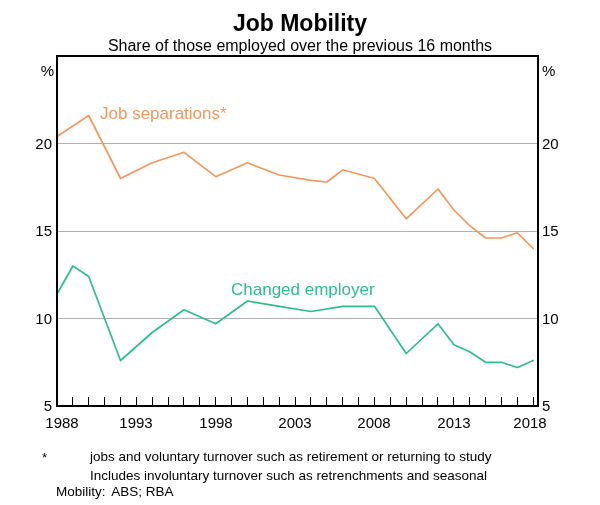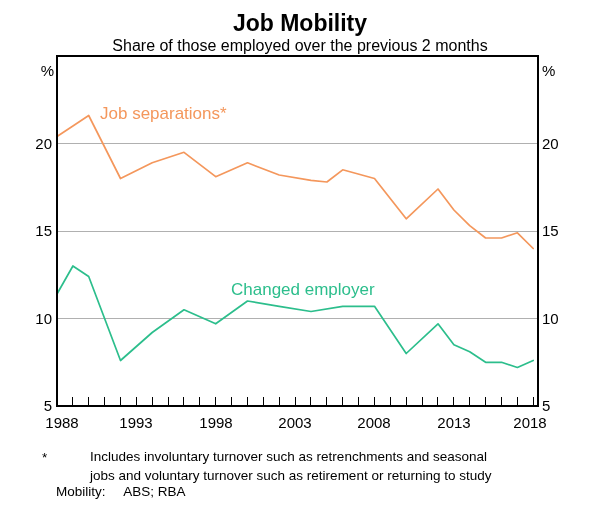--- a/index.html
+++ b/index.html
@@ -13,29 +13,29 @@
   .frame{fill:none;stroke:#000;stroke-width:2;shape-rendering:crispEdges;}
   .gridline{stroke:#b0b0b0;stroke-width:1;shape-rendering:crispEdges;}
   .tick{stroke:#000;stroke-width:1;shape-rendering:crispEdges;}
   .axlbl{font-size:15px;fill:#000;}
   .serieslbl{font-size:17px;}
   .sline{fill:none;stroke-width:1.7;stroke-linejoin:round;stroke-linecap:round;}
   #footnote{position:absolute;top:447px;left:0;width:600px;font-size:13.5px;line-height:19px;}
   #fn-marker{position:absolute;left:42px;top:1px;}
   #fn-text{position:absolute;left:90px;top:0;width:480px;}
   #sources{position:absolute;top:484px;left:56px;font-size:13.5px;}
-  #sources .val{margin-left:14px;}
+  #sources .val{margin-left:2px;}
 </style>
 </head>
 <body>
 
 <div id="page">
 
   <div id="title">Job Mobility</div>
-  <div id="subtitle">Share of those employed over the previous 2 months</div>
+  <div id="subtitle">Share of those employed over the previous 16 months</div>
 
   <svg id="chart-svg" width="600" height="442" viewBox="0 0 600 442">
 
     <g id="gridlines">
         <line x1="57" x2="538" y1="143.5" y2="143.5" class="gridline"></line>
         <line x1="57" x2="538" y1="231" y2="231" class="gridline"></line>
         <line x1="57" x2="538" y1="318.5" y2="318.5" class="gridline"></line>
       </g>
     <g id="series-lines">
         <polyline points="57.0,136.5 72.9,126.0 88.7,115.5 120.5,178.5 152.2,162.8 184.0,152.3 215.7,176.7 247.5,162.8 279.2,175.0 311.0,180.3 326.9,182.0 342.7,169.8 374.5,178.5 406.2,218.8 438.0,189.0 453.9,210.0 469.7,225.7 485.6,238.0 501.5,238.0 517.4,232.8 533.2,248.5" class="sline" stroke="#f4975c"></polyline>
@@ -98,22 +98,22 @@
     <text class="axlbl" x="454" y="428" text-anchor="middle">2013</text>
     <text class="axlbl" x="530" y="428" text-anchor="middle">2018</text>
 
     <text class="serieslbl" x="100" y="119" fill="#f4975c">Job separations*</text>
     <text class="serieslbl" x="231" y="295" fill="#2cbe8c">Changed employer</text>
   </svg>
 
   <div id="footnote">
     <span id="fn-marker">*</span>
     <div id="fn-text">
+      <div>jobs and voluntary turnover such as retirement or returning to study</div>
       <div>Includes involuntary turnover such as retrenchments and seasonal</div>
-      <div>jobs and voluntary turnover such as retirement or returning to study</div>
     </div>
   </div>
 
   <div id="sources">
     <span>Mobility:</span>
     <span class="val">ABS; RBA</span>
   </div>
 
 </div>
 

